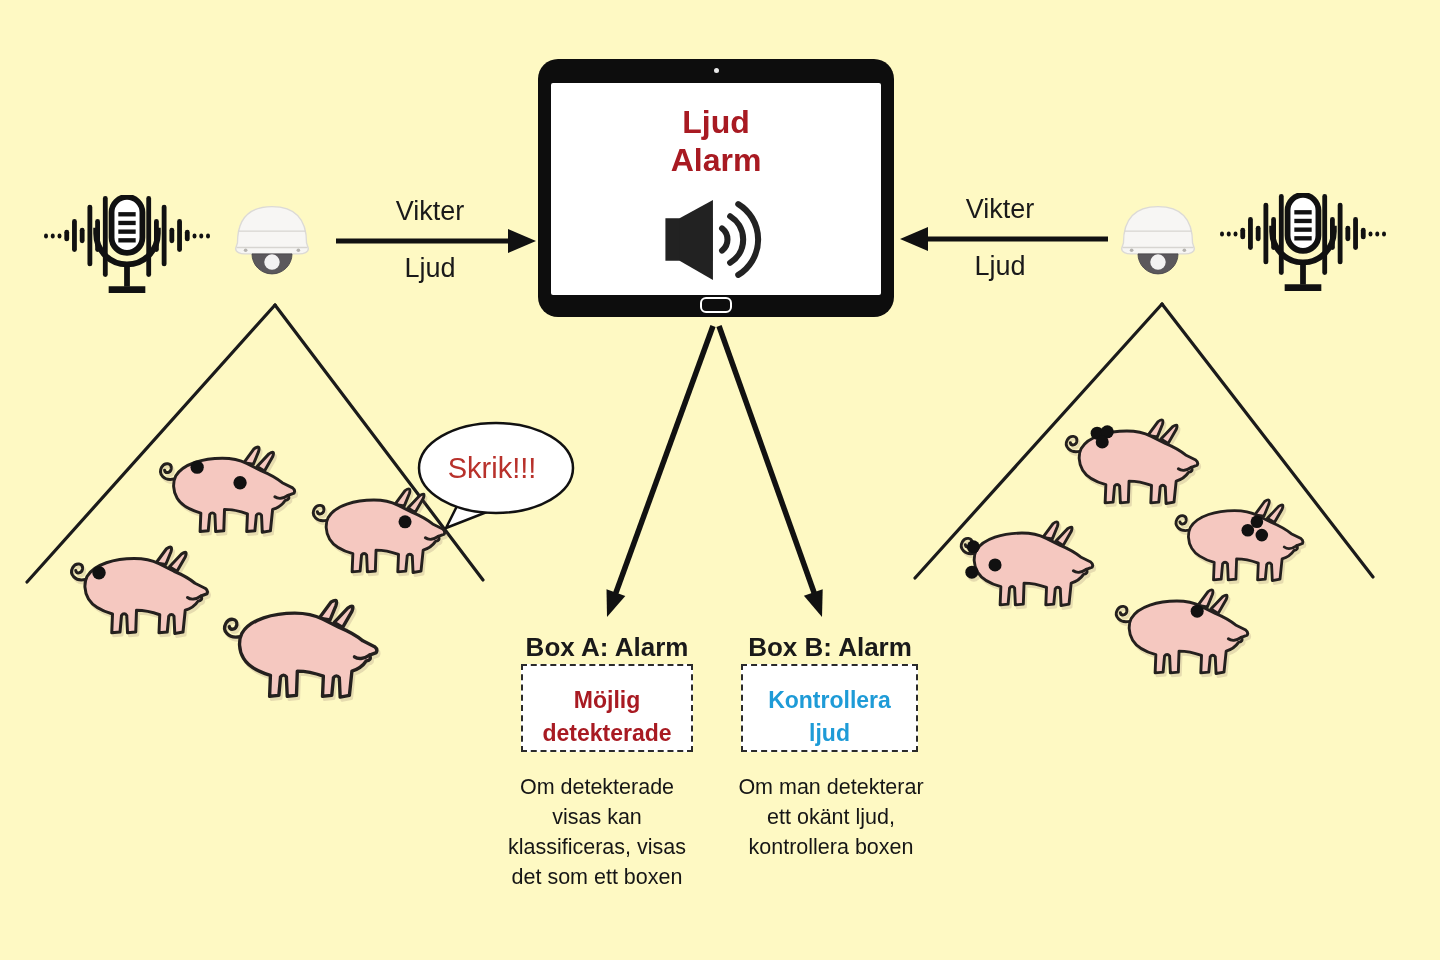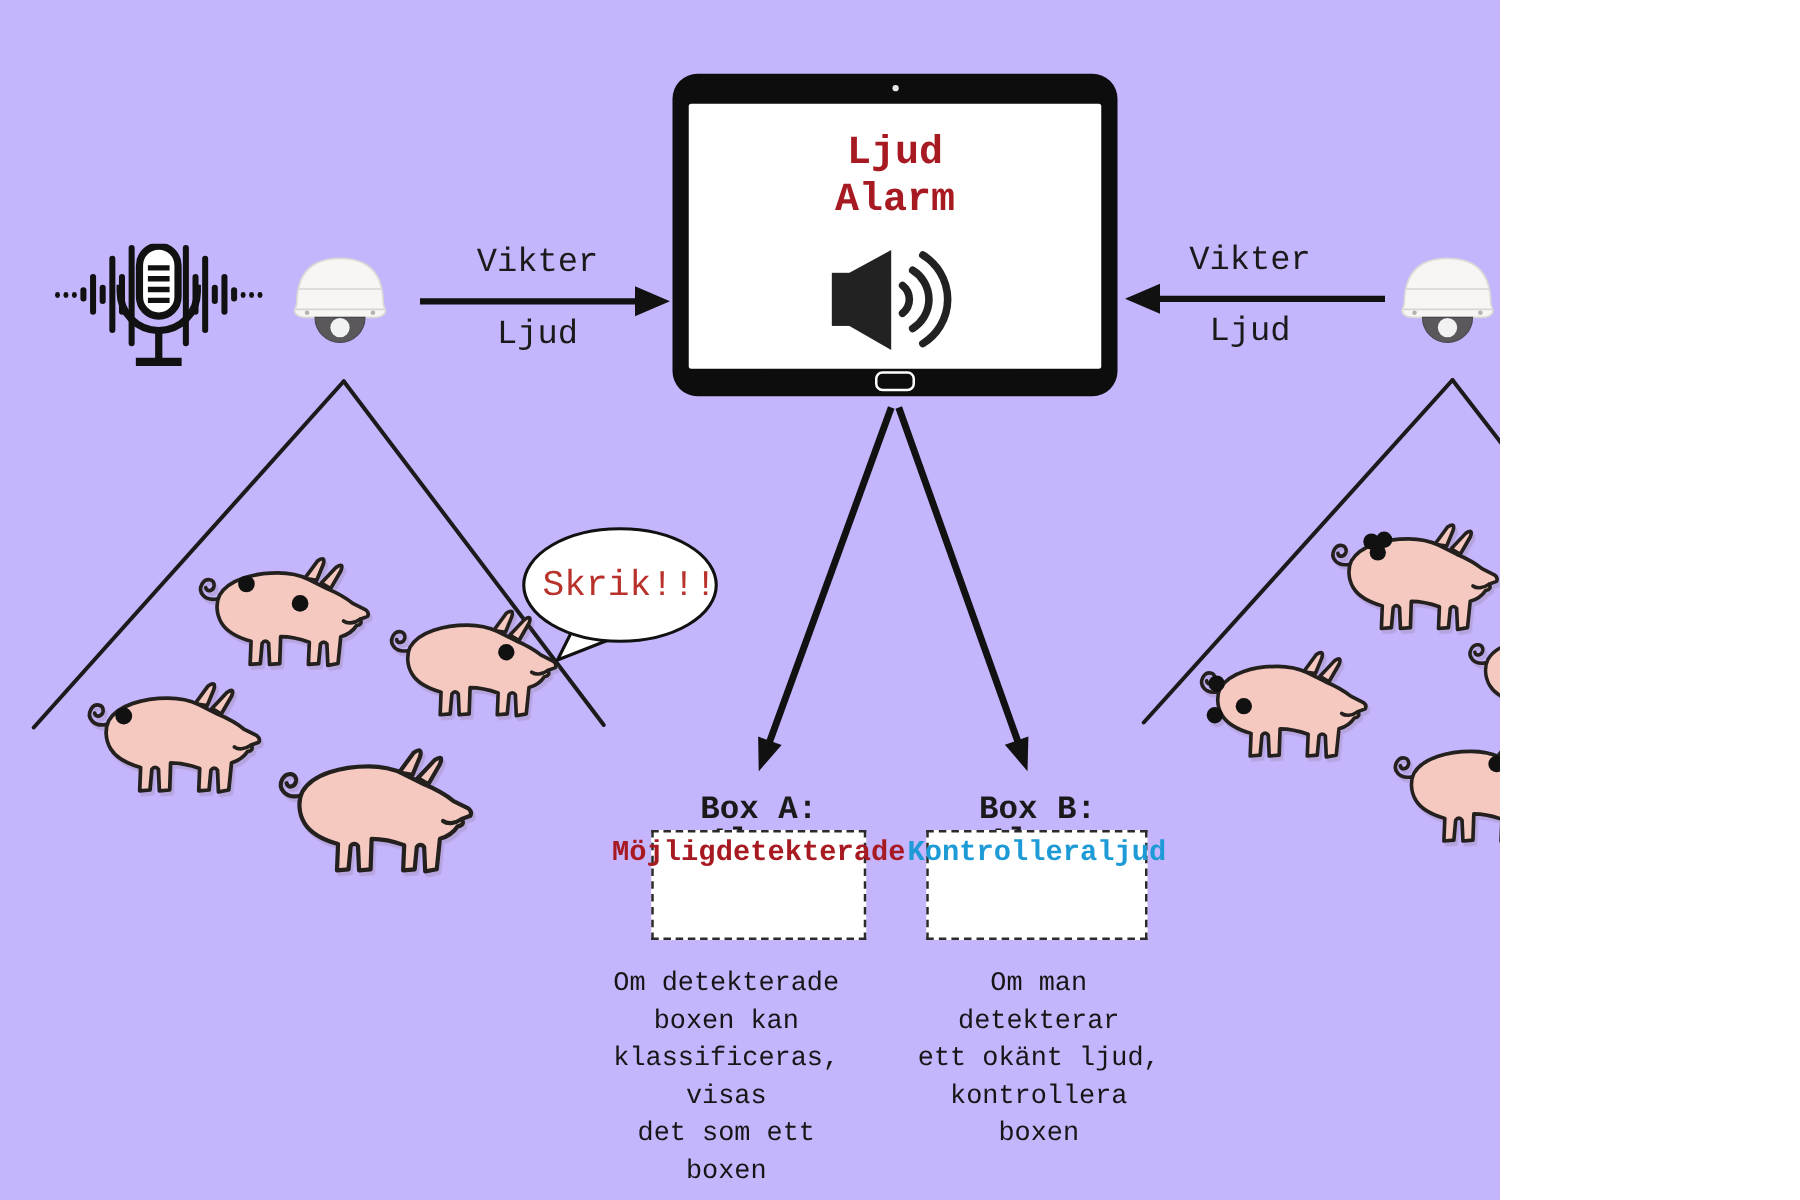--- a/index.html
+++ b/index.html
@@ -1,17 +1,17 @@
 <!DOCTYPE html>
 <html style="--alarm-red: #a81a22; --check-blue: #1e9bd7; --skrik-red: #b8312b; --pig-fill: #f5c8c0; --pig-outline: #24201e;"><head>
 <meta charset="utf-8">
 <style>
   html,body{margin:0;padding:0;background:#ffffff;}
   body{font-family:"Liberation Sans","DejaVu Sans",sans-serif;color:#1a1a1a;}
-  #canvas{position:relative;width:1200px;height:960px;background:#c4b5fd;overflow:hidden;font-family:Liberation Mono, monospace;}
+  #canvas{position:relative;width:1440px;height:960px;background:#fef9c3;overflow:hidden;}
   .abs{position:absolute;}
   
   #scene{position:absolute;left:0;top:0;width:1440px;height:960px;z-index:1;}
   
   #tablet{left:538px;top:59px;width:356px;height:258px;background:#0d0d0d;border-radius:20px;z-index:2;}
   #tablet-screen{position:absolute;left:13px;right:13px;top:24px;bottom:22px;background:#ffffff;border-radius:2px;
     display:flex;flex-direction:column;align-items:center;padding-top:20px;box-sizing:border-box;}
   #tablet-cam{position:absolute;left:50%;top:9px;width:5px;height:5px;margin-left:-2px;border-radius:50%;background:#e8e8e8;}
   #tablet-home{position:absolute;left:50%;bottom:4px;width:28px;height:12px;margin-left:-16px;border:2px solid #ffffff;border-radius:6px;}
   .screen-title{font-size:32px;font-weight:bold;line-height:38px;color:var(--alarm-red);text-align:center;}
@@ -24,26 +24,26 @@
   #cam-left{left:228px;top:203px;}
   #cam-right{left:1114px;top:203px;}
   
   .flow-label{width:110px;text-align:center;font-size:27px;z-index:2;color:#1a1a1a;}
   
   #skrik-text{left:434px;top:452px;width:116px;text-align:center;font-size:29px;color:var(--skrik-red);z-index:3;}
   
   .box-heading{width:180px;text-align:center;font-size:26px;font-weight:bold;z-index:2;line-height:26px;}
   #heading-a{left:517px;top:634px;}
   #heading-b{left:740px;top:634px;}
-  .dashed-box{border:2px dashed #2b2b2b;box-sizing:border-box;display:flex;flex-direction:row;justify-content:center;
+  .dashed-box{border:2px dashed #2b2b2b;box-sizing:border-box;display:flex;flex-direction:column;justify-content:flex-end;
     text-align:center;font-size:23px;font-weight:bold;line-height:33px;z-index:2;background:#fff;}
   #dashed-a{left:521px;top:664px;width:172px;height:88px;color:var(--alarm-red);}
   #dashed-b{left:741px;top:664px;width:177px;height:88px;color:var(--check-blue);}
   .box-desc{text-align:center;font-size:21.5px;line-height:30px;z-index:2;color:#161616;}
-  #desc-a{left:476px;top:772px;width:210px;}
+  #desc-a{left:492px;top:772px;width:210px;}
   #desc-b{left:723px;top:772px;width:216px;}
   .box-desc span{display:block;}
   
   #pigs-layer{position:absolute;left:0;top:0;width:1440px;height:960px;z-index:2;pointer-events:none;}
   .pig{position:absolute;filter:drop-shadow(2px 3px 0 rgba(120,90,90,0.18));}
   .pig svg{width:100%;height:100%;display:block;overflow:visible;}
   .pig .body,.pig .ear{fill:var(--pig-fill);stroke:var(--pig-outline);stroke-width:4;stroke-linejoin:round;}
   .pig .tail,.pig .mouth{fill:none;stroke:var(--pig-outline);stroke-width:4;stroke-linecap:round;}
   .pig .spots circle{fill:#111;}
   
@@ -204,21 +204,21 @@
 
   <div id="skrik-text" class="abs">Skrik!!!</div>
 
   <div id="heading-a" class="abs box-heading">Box A: Alarm</div>
   <div id="dashed-a" class="abs dashed-box">
     <span>Möjlig</span>
     <span>detekterade</span>
   </div>
   <div id="desc-a" class="abs box-desc">
     <span>Om detekterade</span>
-    <span>boxen kan</span>
+    <span>visas kan</span>
     <span>klassificeras, visas</span>
     <span>det som ett boxen</span>
   </div>
 
   <div id="heading-b" class="abs box-heading">Box B: Alarm</div>
   <div id="dashed-b" class="abs dashed-box">
     <span>Kontrollera</span>
     <span>ljud</span>
   </div>
   <div id="desc-b" class="abs box-desc">

